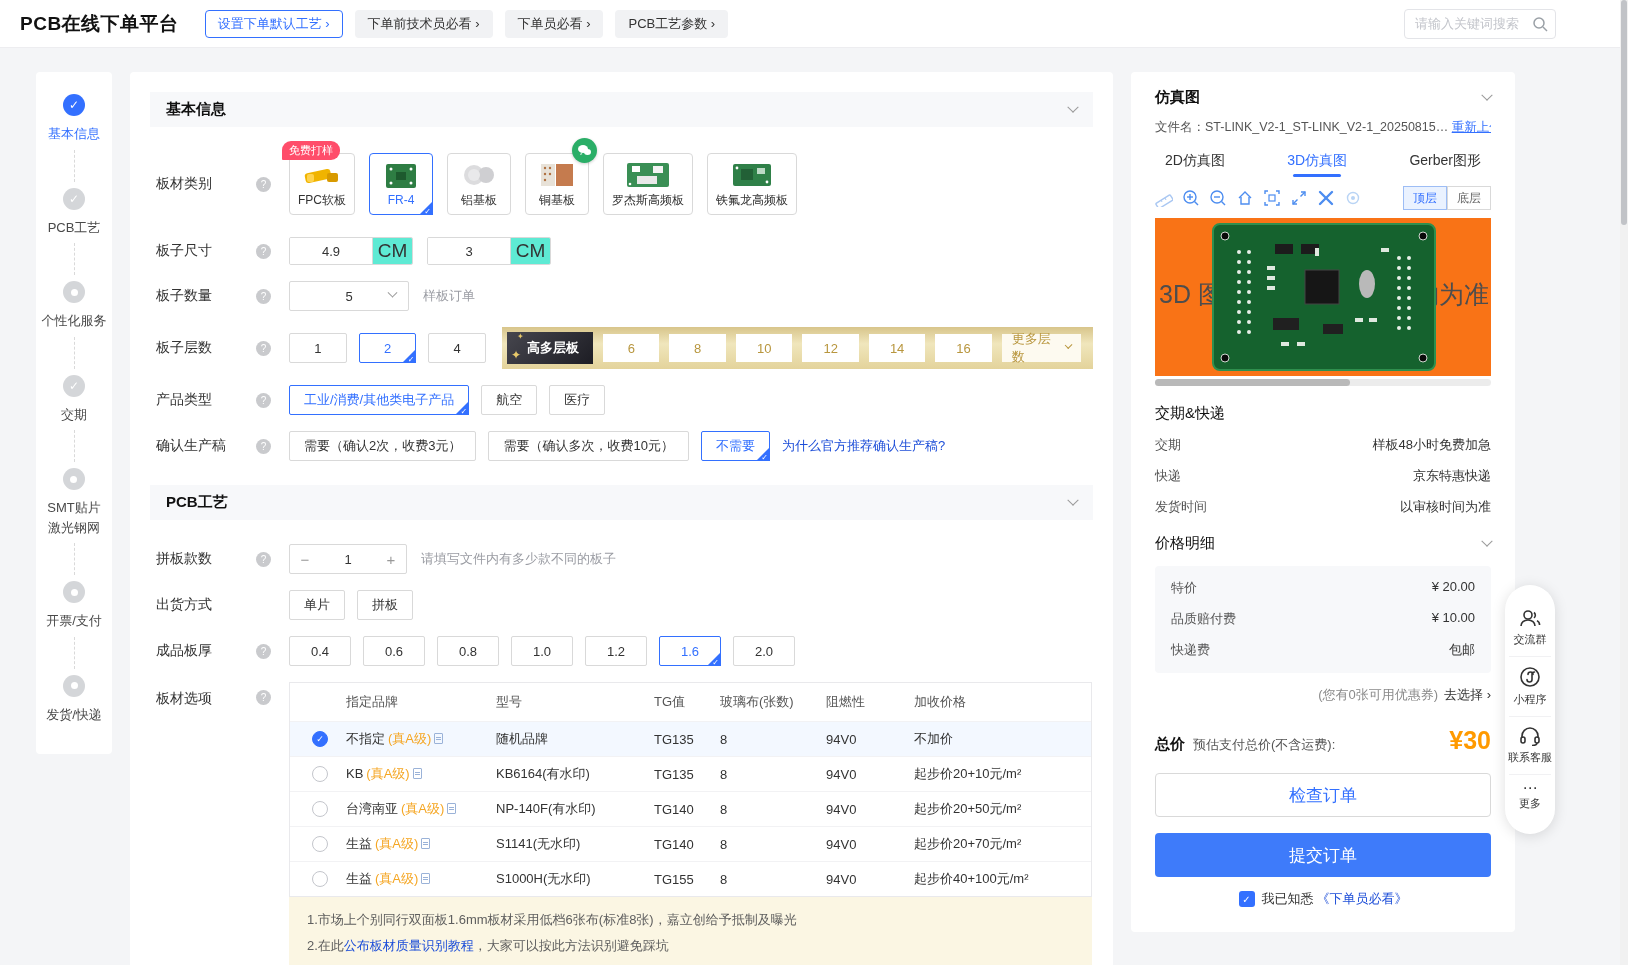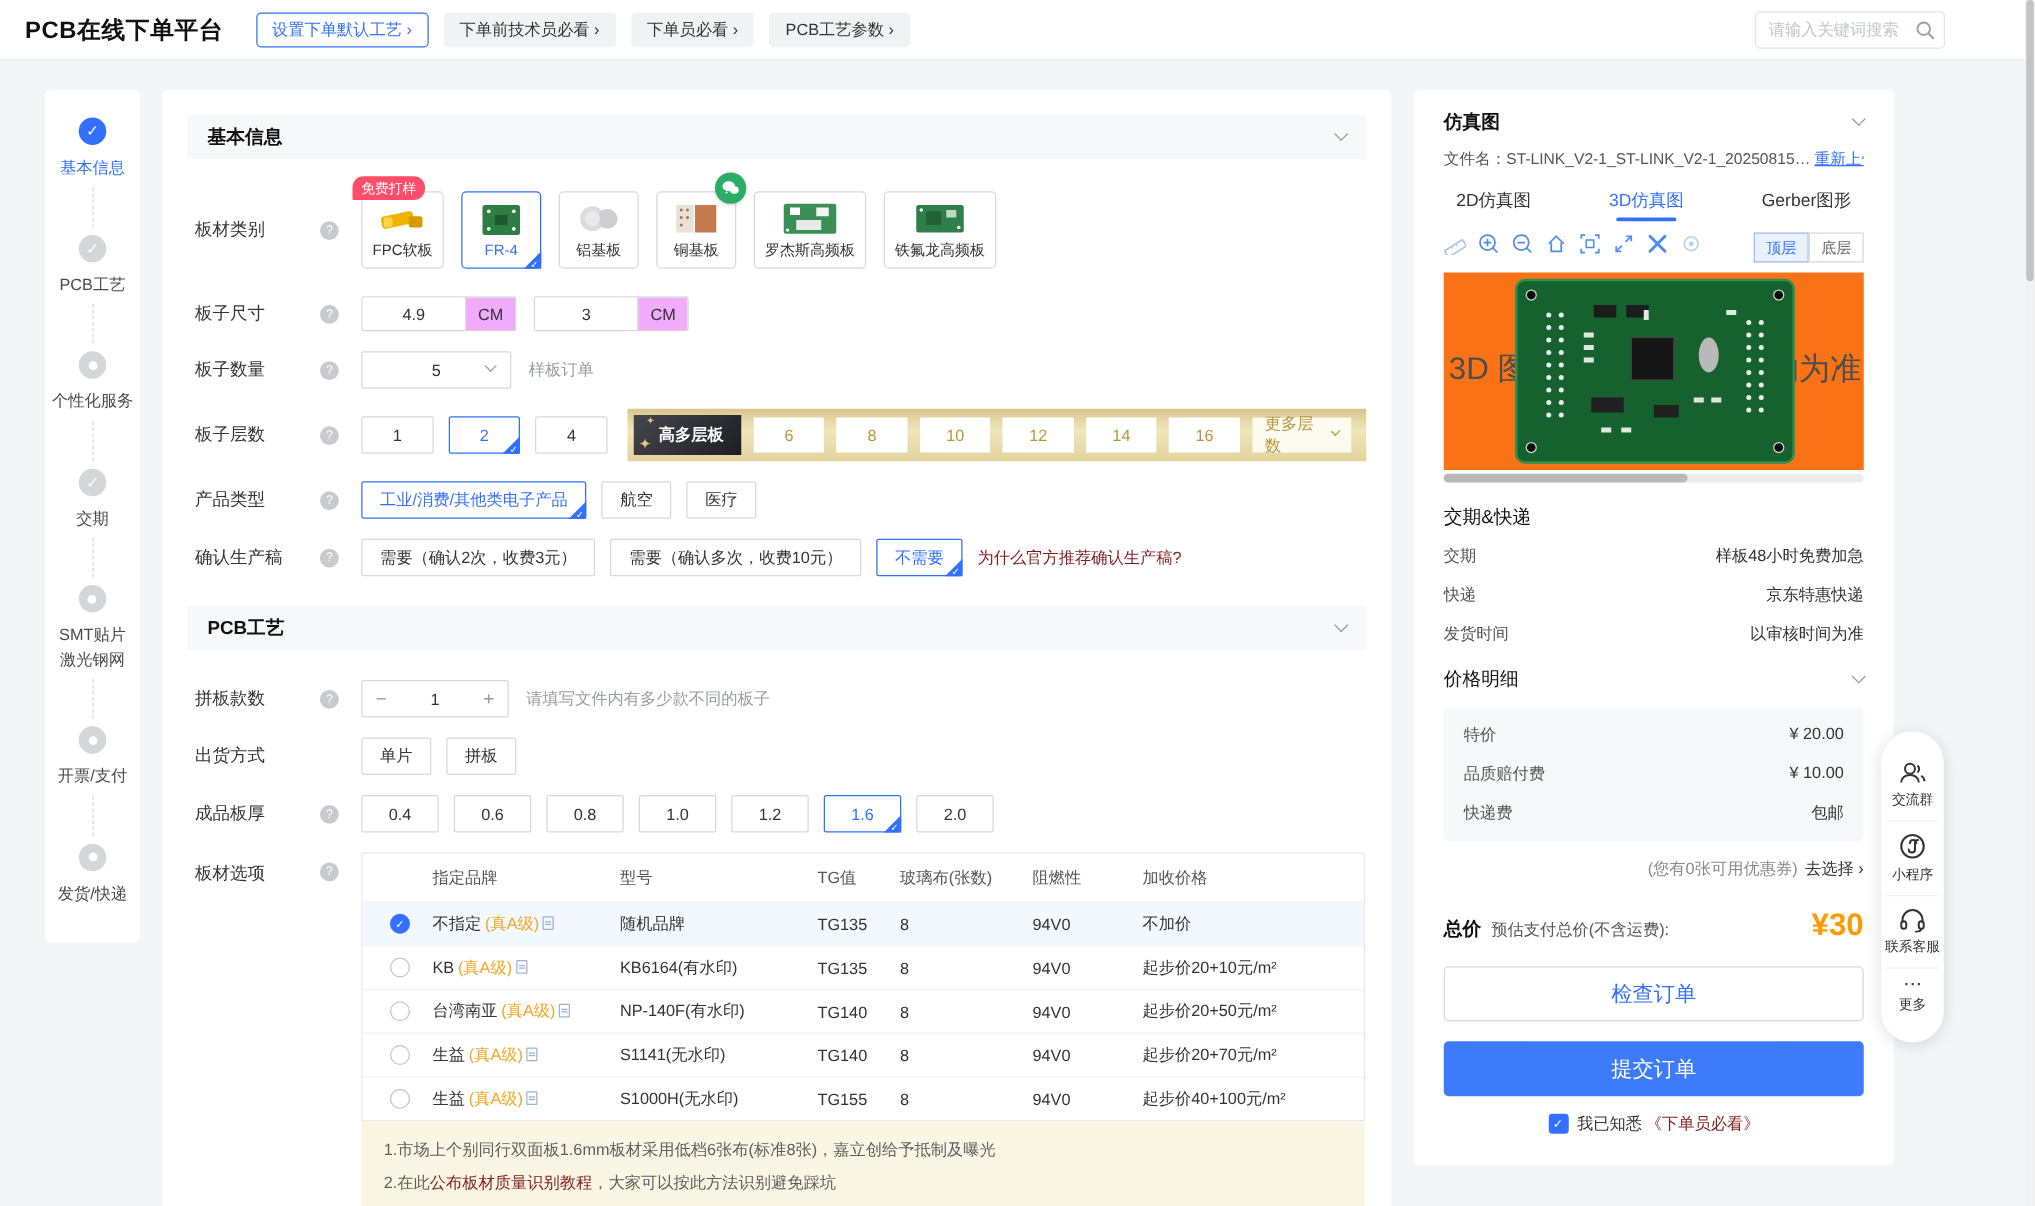--- a/index.html
+++ b/index.html
@@ -49,33 +49,33 @@
   .sel::before { content:"✓"; position:absolute; right:1px; bottom:-2px; color:#fff; font-size:8px; z-index:1; }
   
   .mat { height:62px; min-width:64px; border:1px solid #d9d9d9; border-radius:4px; background:#fff; display:flex; flex-direction:column; align-items:center; justify-content:center; gap:4px; position:relative; padding:5px 8px 3px; margin-right:14px; cursor:pointer; }
   .mat-name { font-size:12px; color:#333; }
   .mat.sel .mat-name { color:#3370ff; }
   .badge-free { position:absolute; top:-13px; left:-8px; background:#ff4d6a; color:#fff; font-size:11px; padding:2px 7px; border-radius:9px 9px 9px 1px; white-space:nowrap; }
   .wechat-badge { position:absolute; top:-16px; right:-9px; width:25px; height:25px; border-radius:50%; background:#2aae67; display:flex; align-items:center; justify-content:center; box-shadow:0 1px 3px rgba(0,0,0,.2); }
   
   .sizebox { display:flex; border:1px solid #d9d9d9; border-radius:2px; overflow:hidden; margin-right:14px; height:28px; }
   .sizebox input { width:82px; border:none; text-align:center; font-size:13px; outline:none; font-family:inherit; color:#333; }
-  .sizebox .unit { width:40px; background:#f0abfc; border-left:1px solid #d9d9d9; display:flex; align-items:center; justify-content:center; font-size:13px; }
+  .sizebox .unit { width:40px; background:#5eead4; border-left:1px solid #d9d9d9; display:flex; align-items:center; justify-content:center; font-size:19px; }
   .selbox { width:120px; height:30px; border:1px solid #d9d9d9; border-radius:2px; display:flex; align-items:center; justify-content:center; position:relative; font-size:13px; cursor:pointer; }
   .selbox .chev { position:absolute; right:12px; top:10px; width:7px; height:7px; }
   .hint { color:#9a9ca3; font-size:13px; margin-left:14px; }
   
   .gold { display:flex; align-items:center; gap:10px; background:linear-gradient(180deg,#d8c58b,#f0e6bc 40%,#e3d39b); padding:5px 12px 5px 5px; margin-left:4px; }
   .hi-badge { background:linear-gradient(135deg,#46464e,#1d1d24); color:#fff; font-size:13px; font-weight:bold; padding:7px 14px 7px 20px; position:relative; white-space:nowrap; }
   .hi-badge .sp1 { position:absolute; left:4px; bottom:2px; color:#e8c96a; font-size:12px; }
   .hi-badge .sp2 { position:absolute; left:10px; top:0px; color:#e8c96a; font-size:8px; }
   .g-opt { width:62px; height:28px; background:#fff; color:#b8963e; display:flex; align-items:center; justify-content:center; font-size:13px; cursor:pointer; }
   .g-more { height:28px; padding:0 10px; background:#fdfaf0; color:#b8963e; display:flex; align-items:center; gap:7px; font-size:13px; cursor:pointer; }
   .g-more .chev { border-color:#b8963e; width:6px; height:6px; }
-  .blue-link { color:#7f1d1d; font-size:13px; text-decoration:none; cursor:pointer; }
+  .blue-link { color:#1d4ed8; font-size:13px; text-decoration:none; cursor:pointer; }
   
   .stepper { display:flex; align-items:center; border:1px solid #d9d9d9; border-radius:2px; width:118px; height:30px; }
   .stepper span { width:30px; text-align:center; color:#999; font-size:15px; cursor:pointer; }
   .stepper .val { flex:1; text-align:center; font-size:13px; color:#333; }
   
   .btable { width:803px; border:1px solid #e9e9ec; font-size:13px; background:#fff; }
   .brow { display:grid; grid-template-columns:56px 150px 158px 66px 106px 88px 1fr; align-items:center; height:35px; border-top:1px solid #f2f2f4; }
   .brow.head { border-top:none; height:38px; color:#555; }
   .brow.selrow { background:#f3f8ff; }
   .radio { width:16px; height:16px; border:1px solid #c4c6cc; border-radius:50%; margin-left:22px; background:#fff; display:flex; align-items:center; justify-content:center; font-size:9px; color:#fff; cursor:pointer; }
@@ -87,21 +87,21 @@
   
   .preview { width:384px; padding:16px 24px 24px; flex-shrink:0; }
   .p-title { display:flex; justify-content:space-between; align-items:center; }
   .p-title b { font-size:15px; color:#111; }
   .file-line { font-size:12.5px; color:#555; margin-top:12px; white-space:nowrap; overflow:hidden; }
   .file-line .re { color:#3370ff; text-decoration:underline; cursor:pointer; }
   .tabs { display:flex; justify-content:space-between; padding:0 10px; margin-top:16px; }
   .tab { font-size:14px; color:#333; padding-bottom:7px; position:relative; cursor:pointer; }
   .tab.on { color:#3370ff; }
   .tab.on::after { content:""; position:absolute; left:6px; right:6px; bottom:0; height:3px; background:#3370ff; border-radius:2px; }
-  .ptools { display:flex; align-items:flex-start; gap:9px; margin:9px 0 8px; }
+  .ptools { display:flex; align-items:center; gap:9px; margin:9px 0 8px; }
   .ptools svg { cursor:pointer; }
   .layer-btns { margin-left:auto; display:flex; }
   .lbtn { width:44px; height:24px; font-size:12px; border:1px solid #d9d9d9; background:#fff; color:#666; cursor:pointer; font-family:inherit; }
   .lbtn.on { background:#eaf2ff; border-color:#9dbdf5; color:#3370ff; }
   .pimg { width:336px; height:158px; background:#f97316; position:relative; overflow:hidden;padding-left:20px; }
   .wm { position:absolute; color:#4d4d4d; font-size:25px; top:60px; }
   .wm.l { left:4px; } .wm.r { right:2px; }
   .hscroll { height:7px; background:#ececec; margin-top:3px; border-radius:4px; position:relative; }
   .hthumb { position:absolute; left:0; top:0; height:7px; width:58%; background:#b9b9b9; border-radius:4px; }
   .d-title { font-size:15px; color:#111; margin-top:18px; display:flex; justify-content:space-between; align-items:center; }

